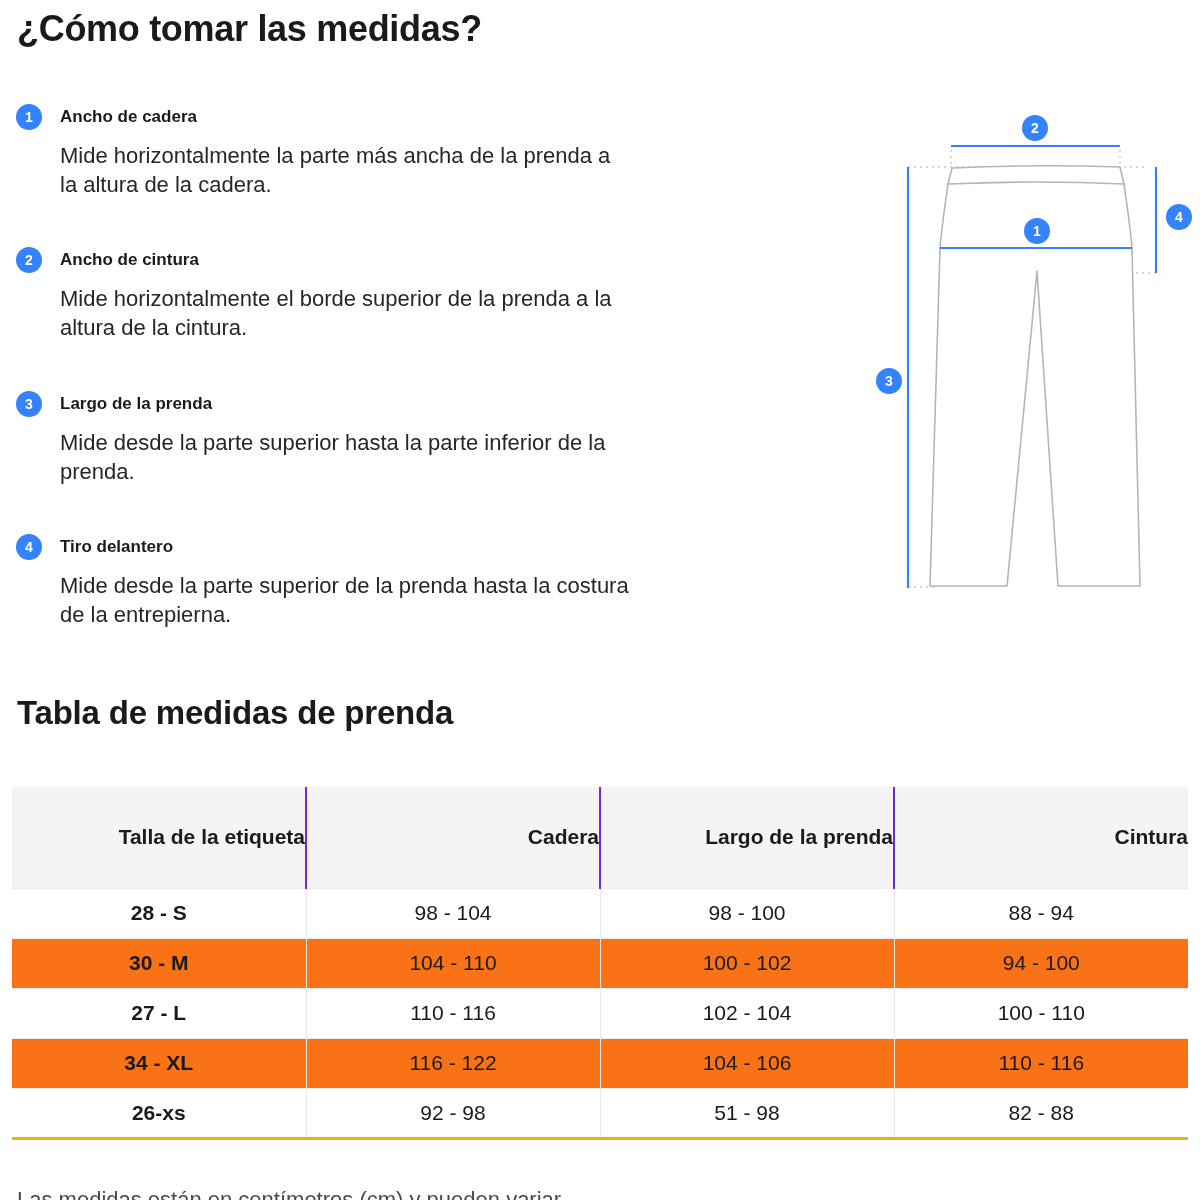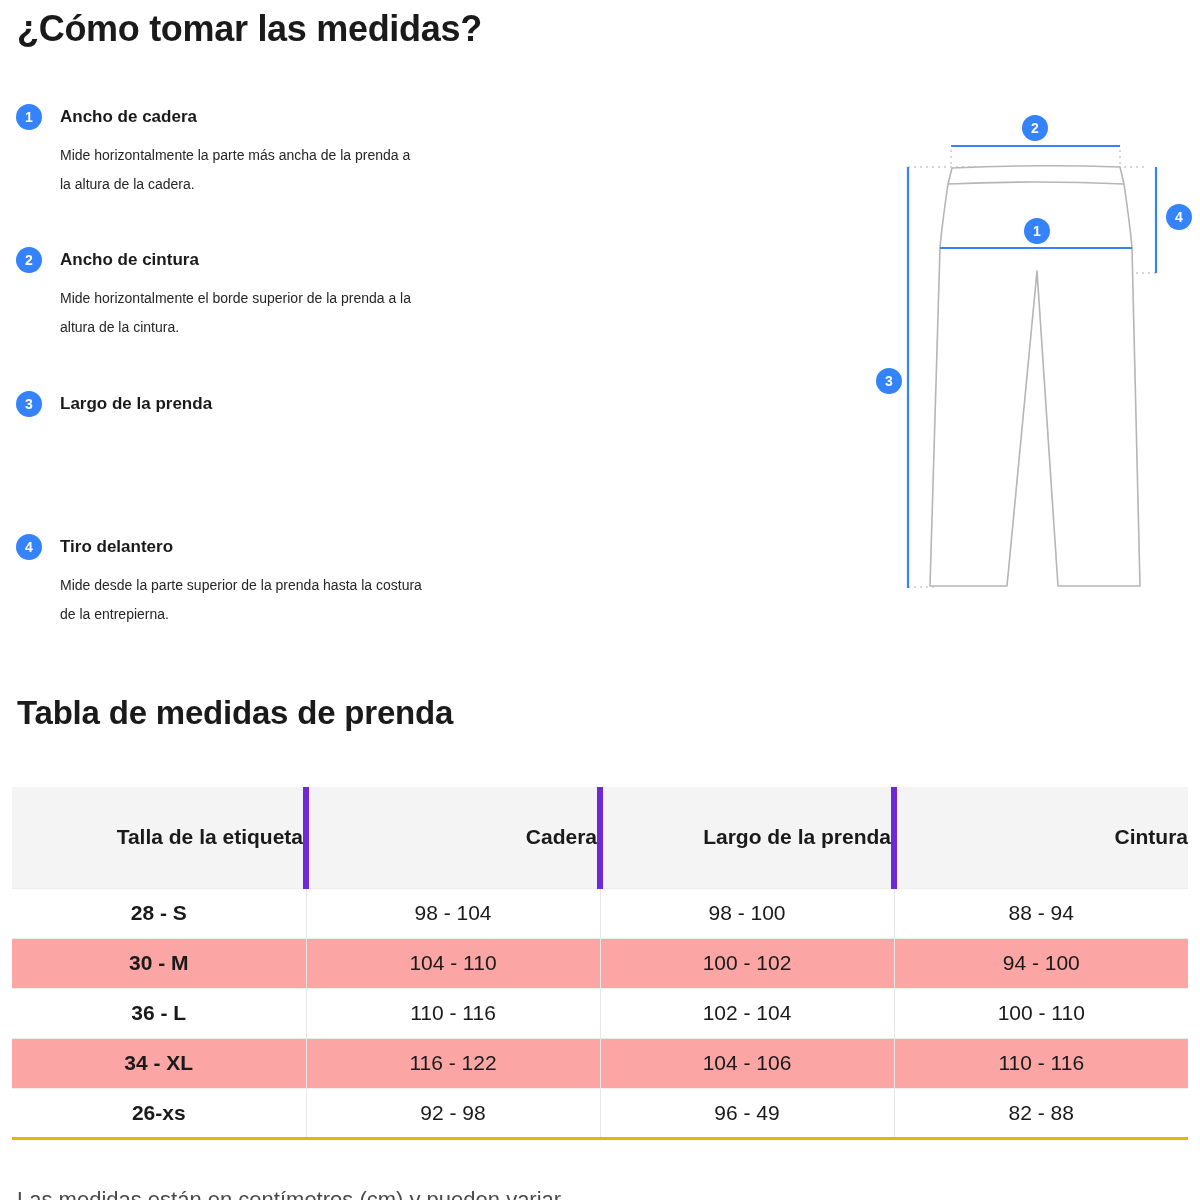--- a/index.html
+++ b/index.html
@@ -23,21 +23,21 @@
   .instruction-item.i4 { top:430px; }
   .badge {
     width:26px; height:26px; border-radius:50%;
     background:#3483fa; color:#fff;
     font-size:14px; font-weight:bold;
     display:flex; align-items:center; justify-content:center;
     flex:none; margin-right:18px; margin-top:0;
   }
   .item-title { font-size:17px; font-weight:bold; line-height:26px; }
   .item-desc {
-    margin-top:11px; font-size:14px; line-height:29px;
+    margin-top:11px; font-size:22px; line-height:29px;
     color:#262626; white-space:pre-line;
   }
   .diagram-svg { position:absolute; left:860px; top:100px; }
   .table-title {
     position:absolute; left:17px; top:694px;
     font-size:33px; font-weight:bold; letter-spacing:-0.2px;
   }
   table.size-table {
     position:absolute; left:12px; top:787px; width:1176px;
     border-collapse:collapse; table-layout:fixed;
@@ -46,22 +46,22 @@
   .size-table thead th {
     height:101px; background:#f4f4f4;
     font-weight:bold; text-align:right; vertical-align:middle;
   }
   .size-table tbody td {
     height:50px; text-align:center; vertical-align:middle;
     border-top:1px solid #ededed;
   }
   .size-table tbody tr:last-child td { border-bottom:3px solid #eab308; }
   .size-table th + th, .size-table td + td { border-left:1px solid #e7e7e7; }
-  .size-table thead th + th { border-left:6px solid #6d28d9; }
-  .size-table tbody tr.alt { background:#fca5a5; }
+  .size-table thead th + th { border-left:2px solid #6d28d9; }
+  .size-table tbody tr.alt { background:#f97316; }
   .size-table tbody td.size-col { font-weight:bold; }
   .footnote {
     position:absolute; left:17px; top:1187px;
     font-size:22px; color:#4a4a4a; white-space:nowrap;
   }
 </style>
 </head>
 <body>
 
 <h1 class="main-title">¿Cómo tomar las medidas?</h1>
@@ -83,20 +83,22 @@
       <div class="item-title">Ancho de cintura</div>
       <div class="item-desc">Mide horizontalmente el borde superior de la prenda a la
 altura de la cintura.</div>
     </div>
   </div>
 
   <div class="instruction-item i3">
     <div class="badge">3</div>
     <div class="item-text">
       <div class="item-title">Largo de la prenda</div>
+      <div class="item-desc">Mide desde la parte superior hasta la parte inferior de la
+prenda.</div>
     </div>
   </div>
 
   <div class="instruction-item i4">
     <div class="badge">4</div>
     <div class="item-text">
       <div class="item-title">Tiro delantero</div>
       <div class="item-desc">Mide desde la parte superior de la prenda hasta la costura
 de la entrepierna.</div>
     </div>
@@ -158,33 +160,33 @@
       <td>98 - 100</td>
       <td>88 - 94</td>
     </tr>
     <tr class="alt">
       <td class="size-col">30 - M</td>
       <td>104 - 110</td>
       <td>100 - 102</td>
       <td>94 - 100</td>
     </tr>
     <tr>
-      <td class="size-col">36 - L</td>
+      <td class="size-col">27 - L</td>
       <td>110 - 116</td>
       <td>102 - 104</td>
       <td>100 - 110</td>
     </tr>
     <tr class="alt">
       <td class="size-col">34 - XL</td>
       <td>116 - 122</td>
       <td>104 - 106</td>
       <td>110 - 116</td>
     </tr>
     <tr>
       <td class="size-col">26-xs</td>
       <td>92 - 98</td>
-      <td>96 - 49</td>
+      <td>51 - 98</td>
       <td>82 - 88</td>
     </tr>
   </tbody>
 </table>
 
 <div class="footnote">Las medidas están en centímetros (cm) y pueden variar.</div>
 
 </body></html>

